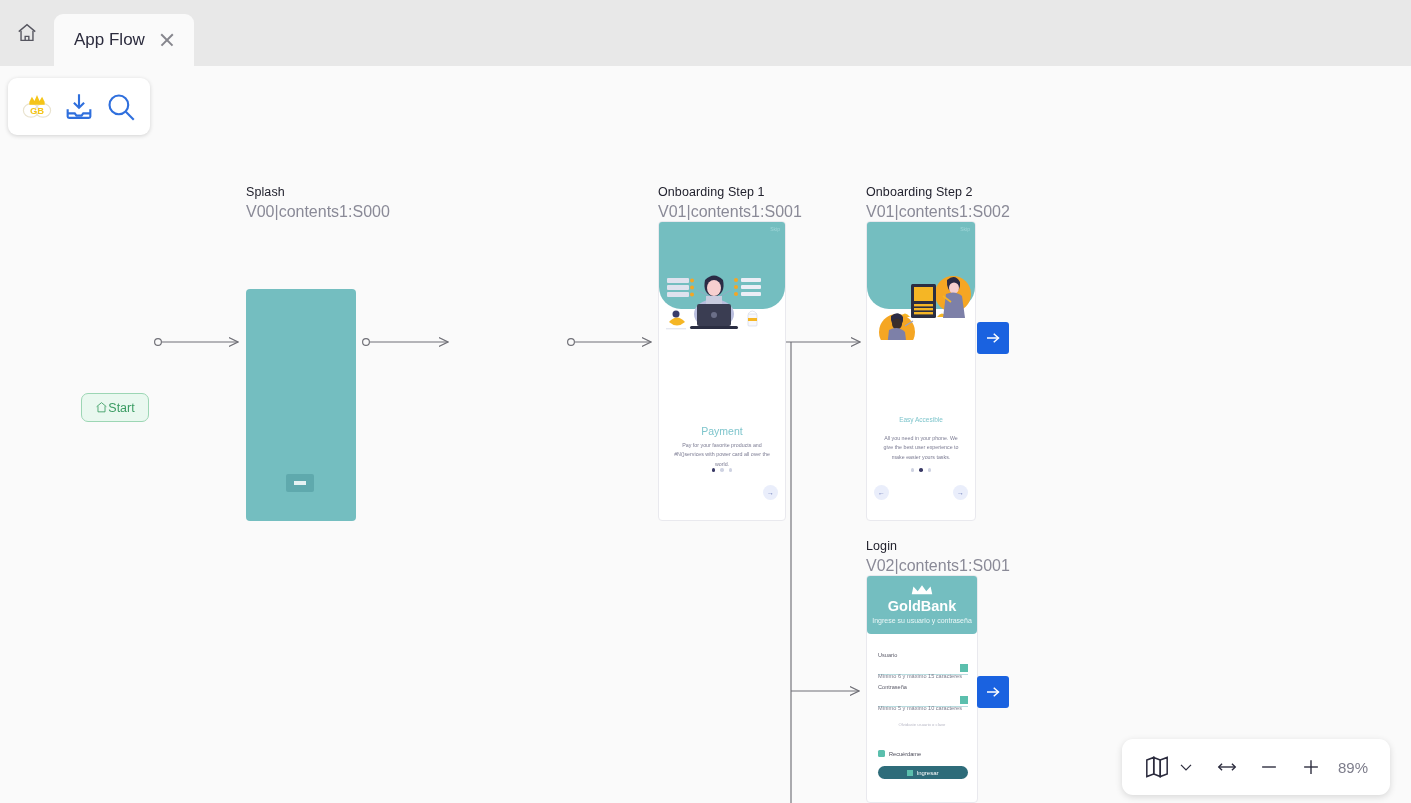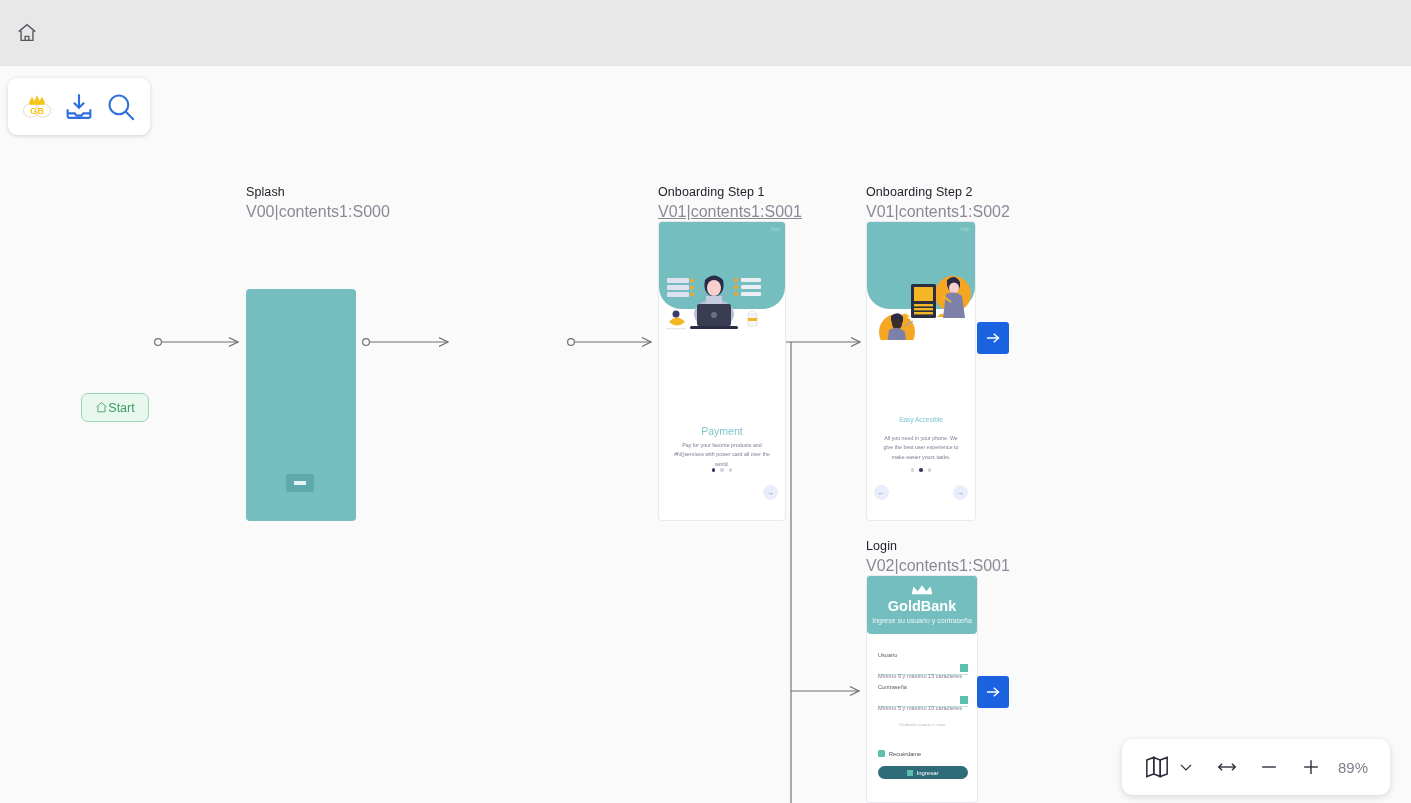--- a/index.html
+++ b/index.html
@@ -171,20 +171,24 @@
 <body>
 
 <div class="tabbar">
   <div class="home-btn">
     <svg viewBox="0 0 24 24" fill="none" stroke="#55555f" stroke-width="1.5">
       <path d="M3 10.5 12 3l9 7.5"></path>
       <path d="M5.5 9.6V20h13V9.6"></path>
       <path d="M10 20v-4.3h4V20"></path>
     </svg>
   </div>
+  <div class="tab">
+    <span class="tab-label">App Flow</span>
+    <span class="tab-close"></span>
+  </div>
 </div>
 
 <div class="canvas">
 
   <div class="toolbar">
     <div class="tb-icon">
       <svg viewBox="0 0 40 40">
         <ellipse cx="13" cy="24" rx="9" ry="8" fill="none" stroke="#e9e3cf" stroke-width="1.4"></ellipse>
         <ellipse cx="27" cy="24" rx="9" ry="8" fill="none" stroke="#e9e3cf" stroke-width="1.4"></ellipse>
         <path d="M11 14 L14 8 L17 13 L20 6 L23 13 L26 8 L29 14 Z" fill="#f5c518"></path>
@@ -245,21 +249,21 @@
   <div class="node-title" style="left:246px; top:119px;">Splash</div>
   <div class="node-sub" style="left:246px; top:137px;">V00|contents1:S000</div>
   <div class="splash-card">
     <div class="splash-chip">
         <i></i>
       </div>
   </div>
 
 
   <div class="node-title" style="left:658px; top:119px;">Onboarding Step 1</div>
-  <div class="node-sub" style="left:658px; top:137px;text-decoration:underline;">V01|contents1:S001</div>
+  <div class="node-sub" style="left:658px; top:137px;">V01|contents1:S001</div>
   <div class="screen-card" style="left:658px; top:155px; width:128px; height:300px;">
     <div class="ob-hero"></div>
     <div class="ob-skip">Skip</div>
 
     <svg viewBox="0 0 110 120" style="position:absolute;left:0;top:30px;width:110px;height:120px;">
       <rect x="8" y="26" width="22" height="5" rx="1" fill="#dfe2ee"></rect>
       <rect x="8" y="33" width="22" height="5" rx="1" fill="#dfe2ee"></rect>
       <rect x="8" y="40" width="22" height="5" rx="1" fill="#dfe2ee"></rect>
       <circle cx="33" cy="28.5" r="2" fill="#f5a623"></circle>
       <circle cx="33" cy="35.5" r="2" fill="#f5a623"></circle>

